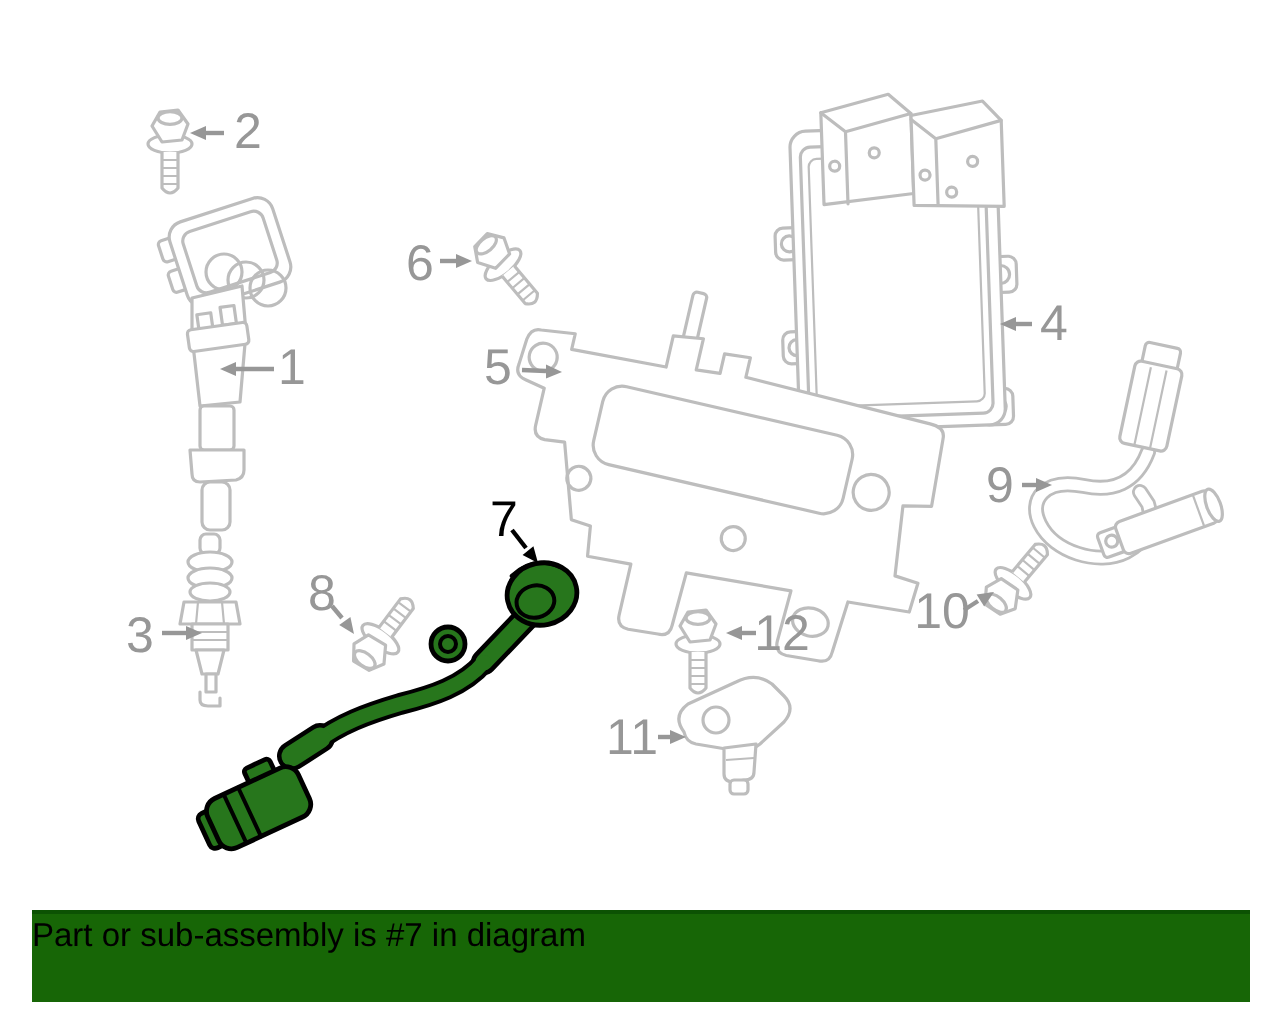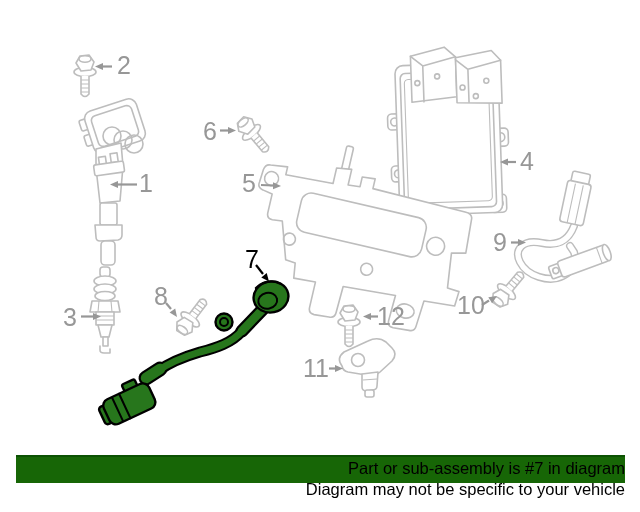--- a/index.html
+++ b/index.html
@@ -18,23 +18,23 @@
   .cab-out{fill:none;stroke:var(--highlight-outline,#000);stroke-linecap:round}
   .cab-in{fill:none;stroke:var(--highlight-fill,#27761c);stroke-linecap:round}
   
   .lbl{font-size:25px;fill:var(--label-gray,#979797)}
   .lbl.black{fill:var(--highlight-outline,#000)}
   .arr{stroke:var(--label-gray,#979797);stroke-width:2.2;fill:none}
   .arr-head{fill:var(--label-gray,#979797);stroke:none}
   .arrb{stroke:var(--highlight-outline,#000);stroke-width:2.2;fill:none}
   .arrb-head{fill:var(--highlight-outline,#000);stroke:none}
   
-  .banner{position:absolute;left:16px;top:455px;width:609px;height:28px;box-sizing:border-box;
+  .banner{position:absolute;left:16px;top:455px;width:609px;height:46px;box-sizing:border-box;
           background:var(--banner-bg,#176606);border-top:2px solid #0c5203;
-          color:var(--banner-text,#000);text-align:right;font-size:16.5px;line-height:21px;padding-top:1px}
+          color:var(--banner-text,#000);text-align:left;font-size:16.5px;line-height:21px;padding-top:1px}
   .banner span{display:block}
 </style>
 </head>
 <body>
 
 <div class="stage">
   <svg width="640" height="512" viewBox="0 0 640 512">
     <defs>
       <g id="bolt">
         <ellipse cx="0" cy="7" rx="11" ry="4.5" class="ln"></ellipse>
@@ -236,15 +236,14 @@
       <path d="M343,368.5 L335,365 L335,372 Z" class="arr-head"></path>
 
       <text x="391" y="325" text-anchor="middle" class="lbl">12</text>
       <line x1="378" y1="316.5" x2="371" y2="316.5" class="arr"></line>
       <path d="M363,316.5 L371,313 L371,320 Z" class="arr-head"></path>
     </g>
   </svg>
 
   <div class="banner">
     <span>Part or sub-assembly is #7 in diagram</span>
-    <span>Diagram may not be specific to your vehicle</span>
   </div>
 </div>
 
 </body></html>

